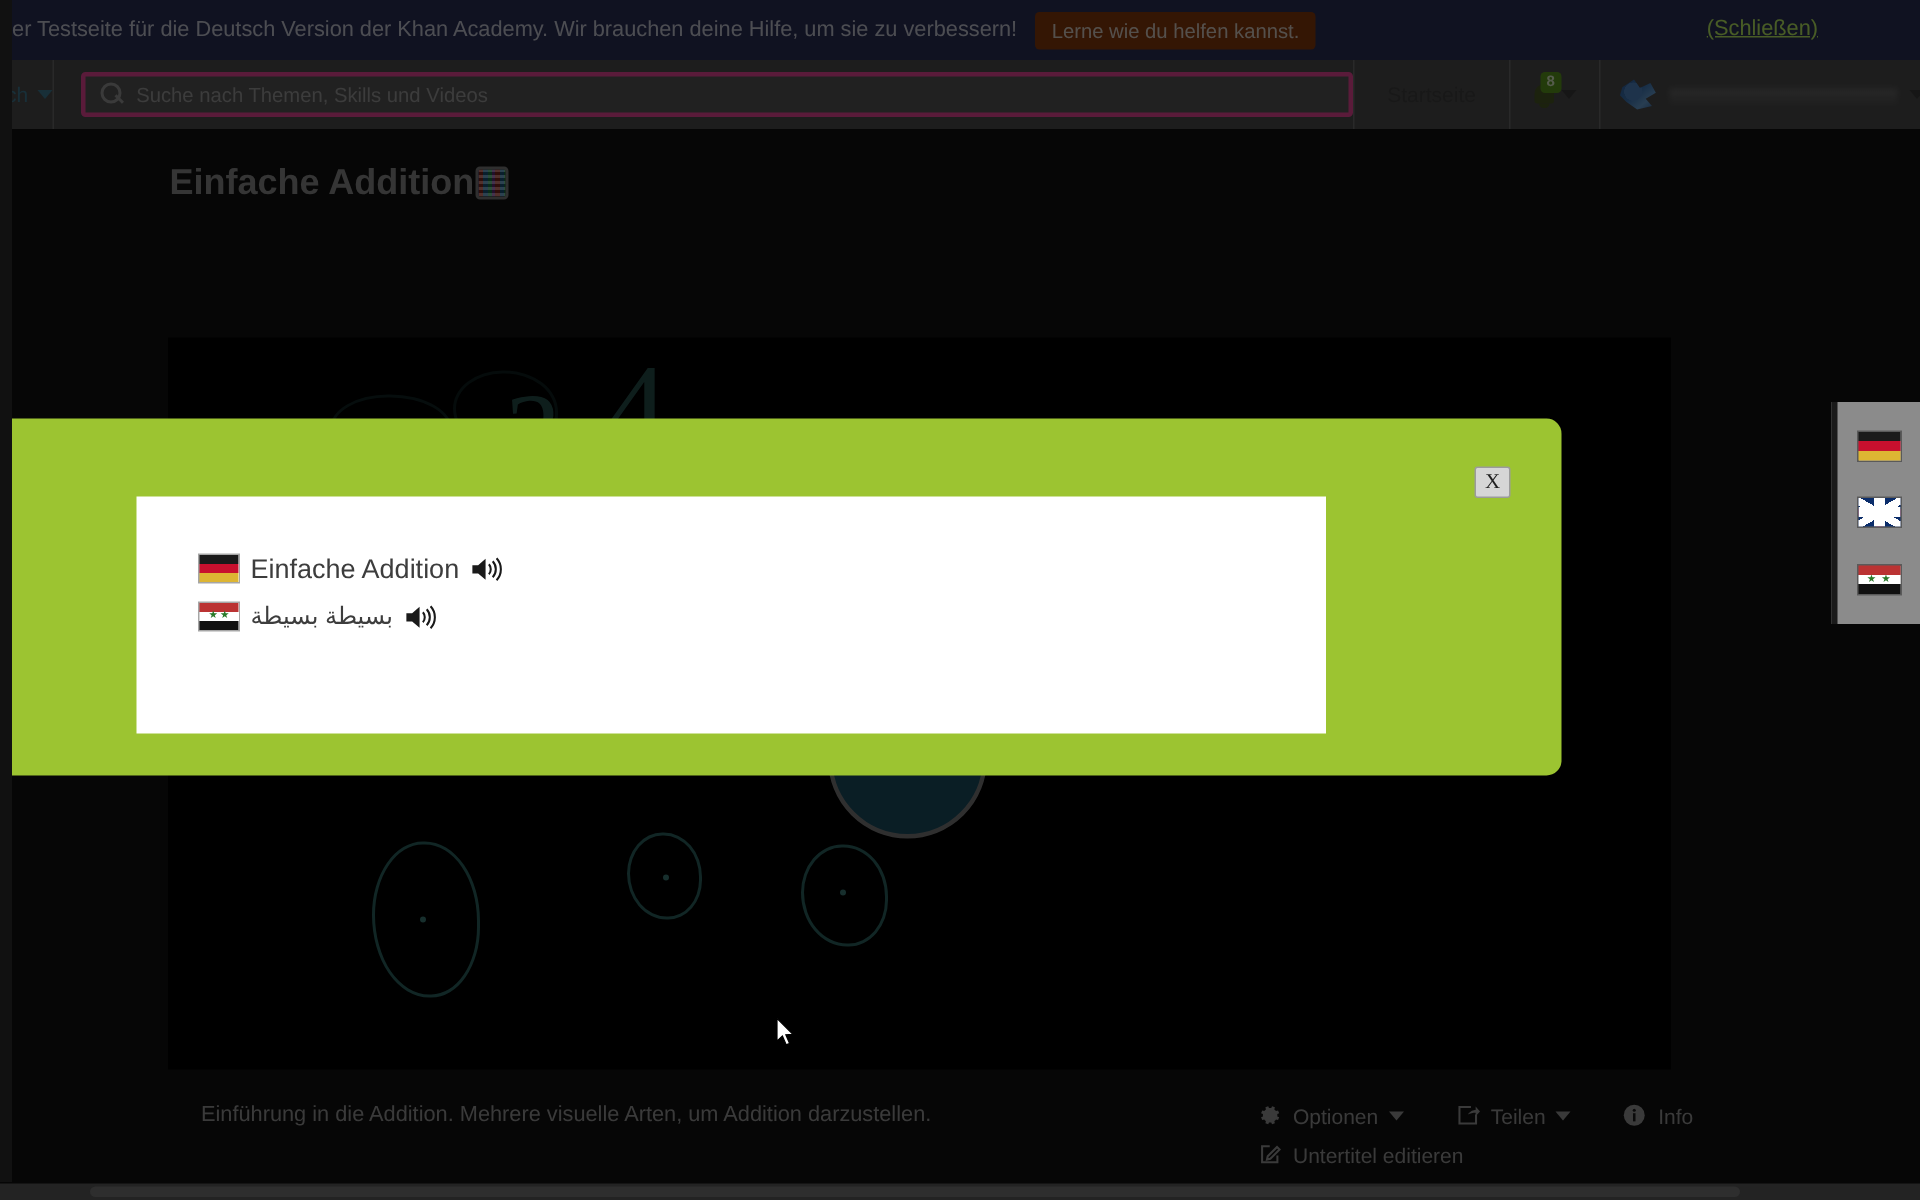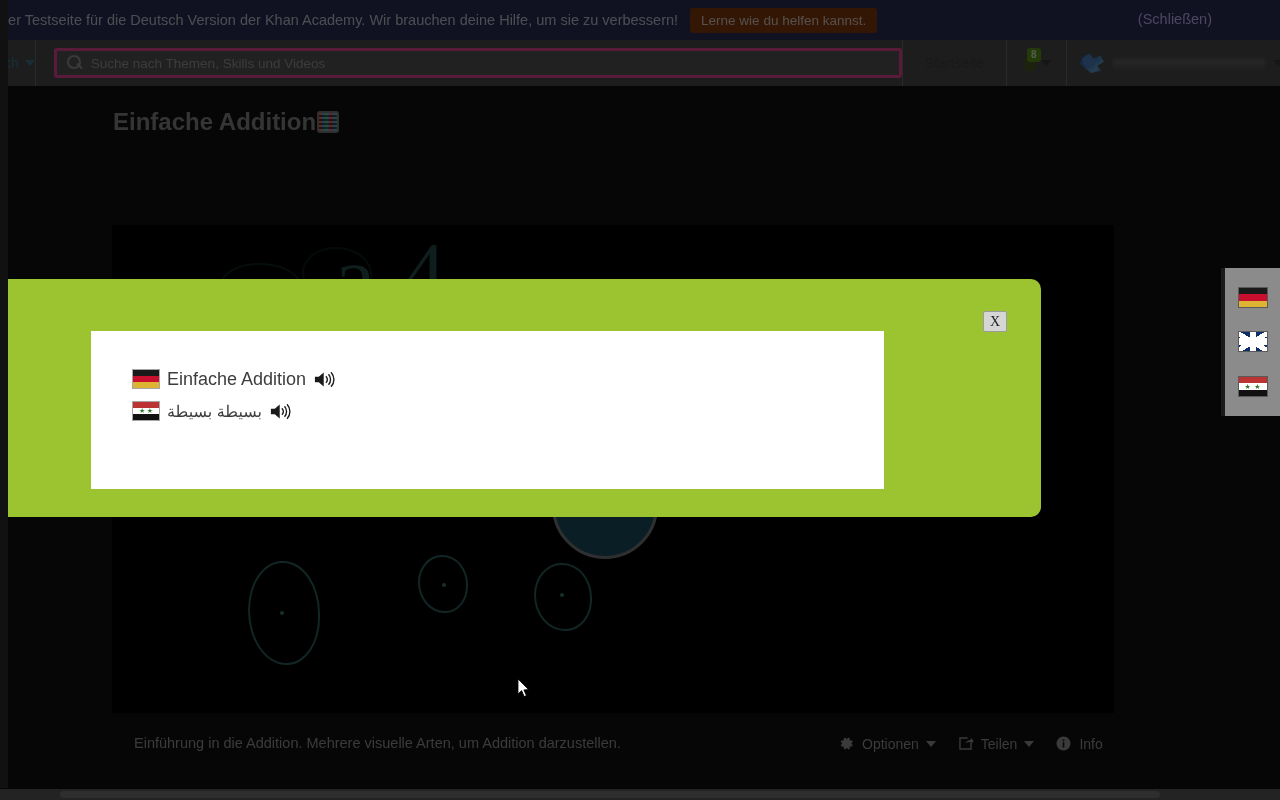--- a/index.html
+++ b/index.html
@@ -25,21 +25,21 @@
     color: #c9cbd8; font-size: 14.5px; white-space: nowrap;
     margin-left: -8px;
   }
   .promo-cta {
     margin-left: 12px; background: #8a3a0c; color: #ddd2c8;
     font-size: 13.5px; padding: 5px 11px; border-radius: 3px;
     white-space: nowrap; cursor: pointer;
   }
   .promo-close {
     position: absolute; right: 68px; top: 11px;
-    color: #c4b5fd; font-size: 14.5px; cursor: pointer;
+    color: #bef264; font-size: 14.5px; text-decoration: underline; cursor: pointer;
   }
 
   
   .navbar {
     position: absolute; left: 8px; top: 40px; width: 1272px; height: 46px;
     background: #4d4d4d; display: flex; align-items: center;
   }
   .nav-lang {
     width: 42px; height: 46px; margin-left: -8px;
     display: flex; align-items: center; gap: 6px;
@@ -154,21 +154,21 @@
     position: absolute; left: 518px; top: 679px; width: 12px; height: 19px;
     z-index: 6;
   }
 
   
   .video-desc {
     position: absolute; left: 134px; top: 735px;
     color: #9a9a9a; font-size: 14.5px;
   }
   .controls { position: absolute; left: 838px; top: 735px; width: 280px; }
-  .ctrl-row { display: flex; align-items: center; gap: 7px; margin-bottom: 9px; }
+  .ctrl-row { display: flex; align-items: center; gap: 20px; margin-bottom: 9px; }
   .ctrl {
     display: flex; align-items: center; gap: 7px; margin-right: 14px;
     color: #9a9a9a; font-size: 14px; cursor: pointer;
   }
   .ic { width: 17px; height: 17px; flex: 0 0 auto; }
 
   
   .flag-rail {
     position: absolute; right: 0; top: 268px; width: 59px; height: 148px;
     background: #8b8b8b; border-left: 4px solid #1a1a1a; z-index: 8;
@@ -332,20 +332,29 @@
         </div>
         <div class="ctrl" style="margin-right:0;">
           <svg class="ic" viewBox="0 0 20 20">
             <circle cx="10" cy="10" r="8.2" fill="#9a9a9a"></circle>
             <rect x="9" y="8.4" width="2" height="6.4" fill="#1b1b1b"></rect>
             <circle cx="10" cy="6.1" r="1.2" fill="#1b1b1b"></circle>
           </svg>
           <span>Info</span>
         </div>
       </div>
+      <div class="ctrl-row">
+        <div class="ctrl">
+          <svg class="ic" viewBox="0 0 20 20">
+            <path fill="none" stroke="#9a9a9a" stroke-width="1.6" d="M16 11v5.2H4V3.8h6"></path>
+            <path fill="none" stroke="#9a9a9a" stroke-width="1.6" d="M8.4 11.6l7.3-7.3 2 2-7.3 7.3-2.6.6z"></path>
+          </svg>
+          <span>Untertitel editieren</span>
+        </div>
+      </div>
     </div>
 
     <div class="flag-rail">
       <span class="flag flag-de"></span>
       <span class="flag flag-gb"></span>
       <span class="flag flag-sy"></span>
     </div>
 
     <div class="left-gutter"></div>
   </div>

